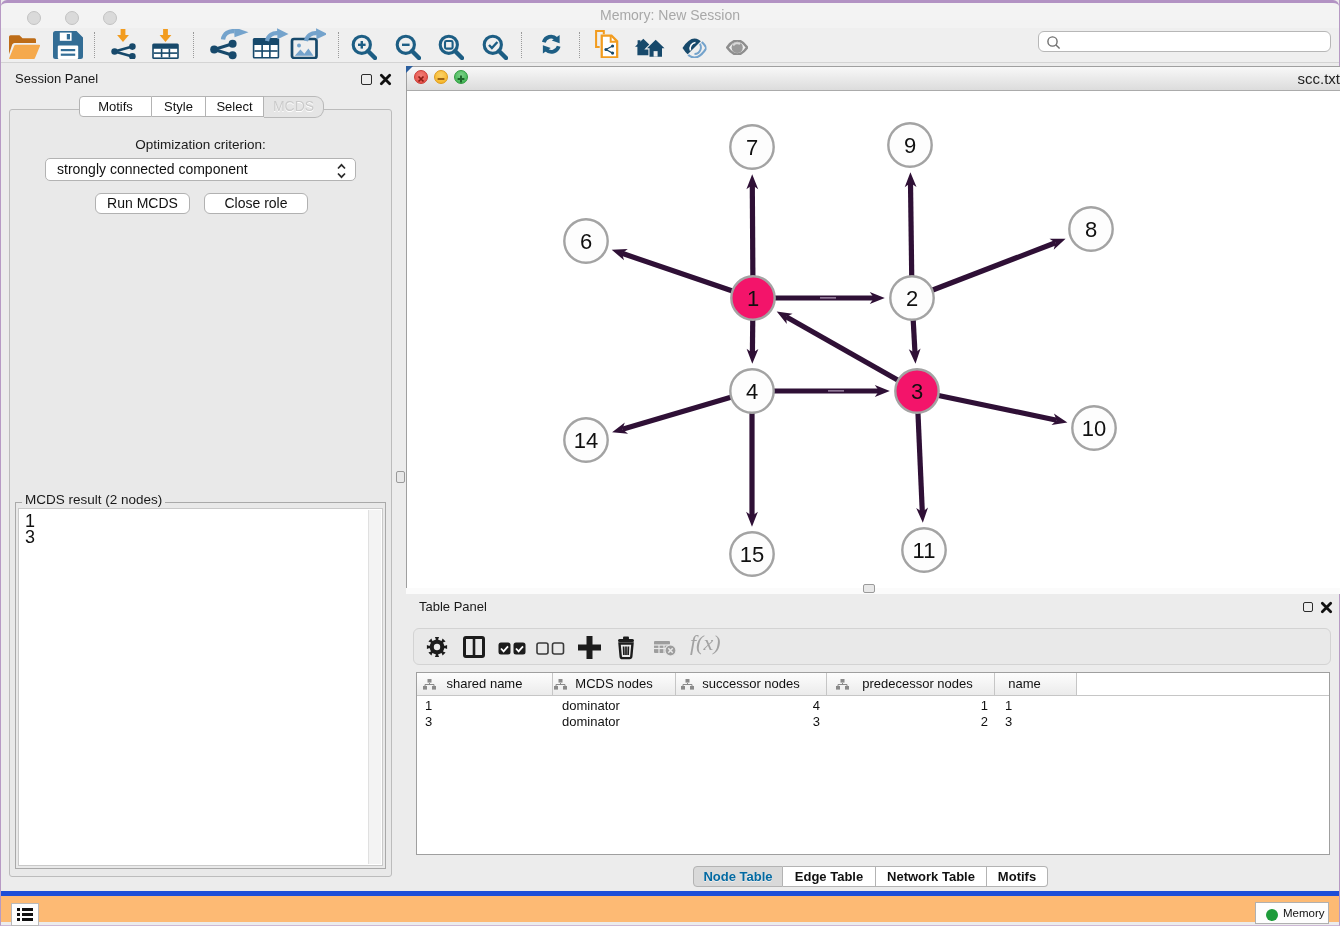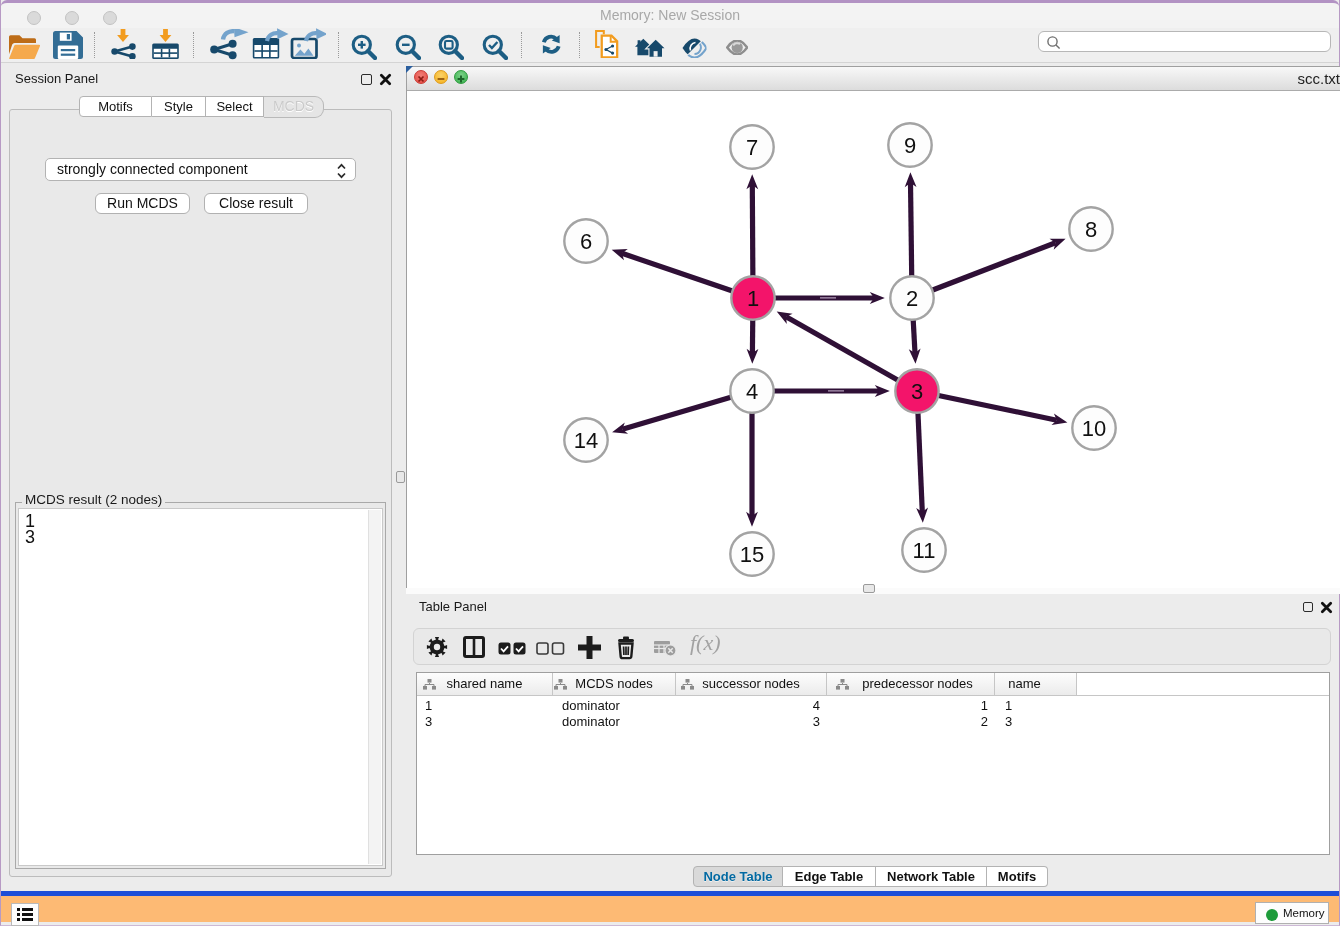--- a/index.html
+++ b/index.html
@@ -194,28 +194,29 @@
   <svg width="13" height="13" viewBox="0 0 14 14" style="position:absolute;left:378px;top:10px">
         <path d="M2.5,2.5 L11.5,11.5 M11.5,2.5 L2.5,11.5" stroke="#111" stroke-width="3" stroke-linecap="round"></path>
       </svg>
   <div class="cp-body"></div>
   <div class="tabs">
     <span class="tab first" style="width:73px">Motifs</span>
         <span class="tab" style="width:54px">Style</span>
         <span class="tab" style="width:58px">Select</span>
         <span class="tab last disabled" style="width:60px">MCDS</span>
   </div>
+  <div class="optlabel">Optimization criterion:</div>
   <div class="combo">strongly connected component
     <svg width="11" height="16" viewBox="0 0 11 16" style="position:absolute;right:8px;top:3.5px">
           <path d="M2,5.5 L5.5,1.8 L9,5.5" fill="none" stroke="#2b2b2b" stroke-width="1.7"></path>
           <path d="M2,10.5 L5.5,14.2 L9,10.5" fill="none" stroke="#2b2b2b" stroke-width="1.7"></path>
         </svg>
   </div>
   <div class="btn" style="left:94px;top:130px;width:95px">Run MCDS</div>
-  <div class="btn" style="left:203px;top:130px;width:104px">Close result</div>
+  <div class="btn" style="left:203px;top:130px;width:104px">Close role</div>
   <div style="position:absolute;left:14px;top:439px;width:371px;height:367px;border:1px solid #a9a9a9"></div>
   <span style="position:absolute;left:21px;top:429px;background:#e9e9e9;padding:0 3px;font-size:13.5px;color:#1a1a1a">MCDS result (2 nodes)</span>
   <div style="position:absolute;left:17px;top:445px;width:365px;height:358px;background:#fff;border:1px solid #c9c9c9">
     <div style="position:absolute;left:6px;top:3.5px;font-size:18px;line-height:16.5px;color:#111">1<br>3</div>
     <div style="position:absolute;right:1px;top:1px;width:13px;height:354px;background:#f3f3f3;border-left:1px solid #e0e0e0"></div>
   </div>
 </div>
 <div class="netwin">
 <svg width="933" height="492" viewBox="0 0 933 492" style="position:absolute;left:1px;top:25px">
 <line x1="345.0" y1="206.0" x2="344.3" y2="93.0" stroke="#2f1036" stroke-width="5.2"></line>

